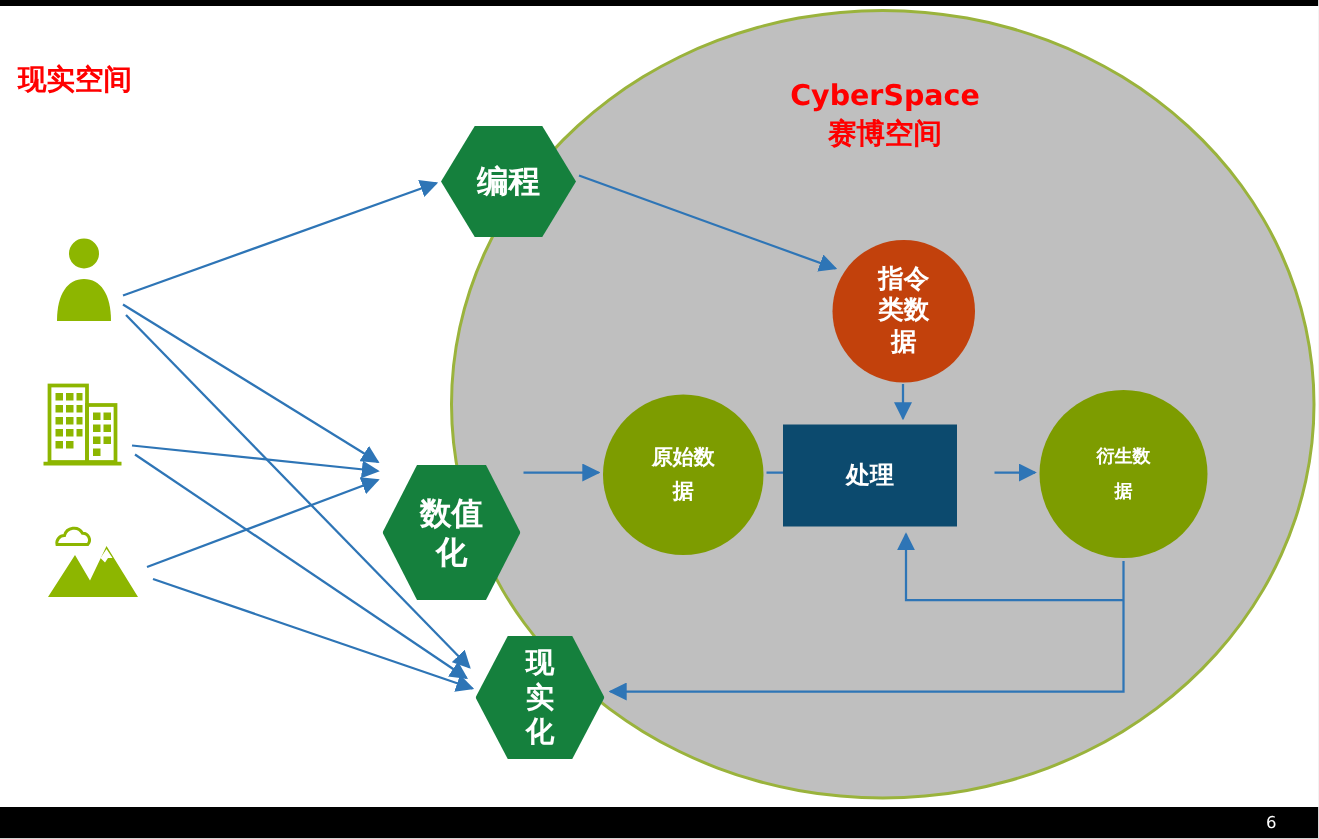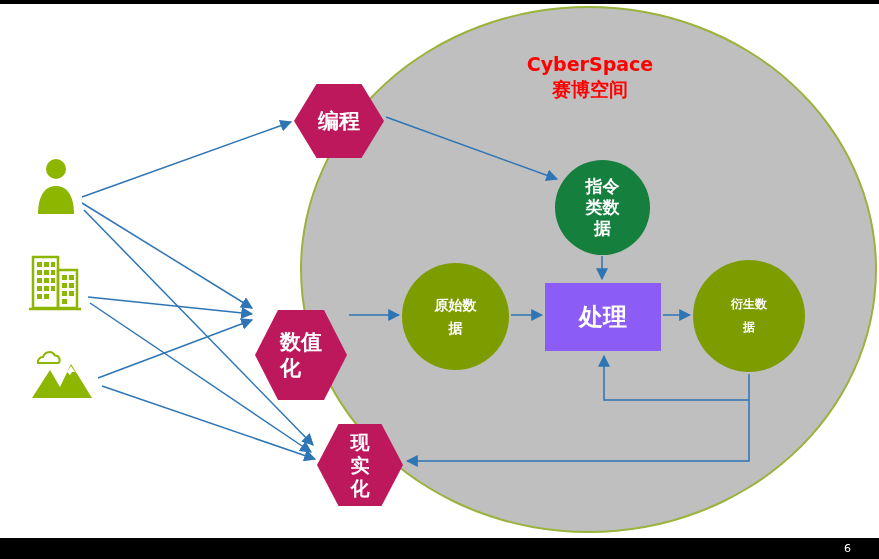--- a/index.html
+++ b/index.html
@@ -14,55 +14,56 @@
   .page-num { position:absolute; right:28px; bottom:4px; color:#fff; font-size:11px; z-index:7; }
 
   .real-label { position:absolute; left:12px; top:40px; color:#FF0000; font-weight:bold; font-size:19px; z-index:3; }
 
   .cyber-circle { position:absolute; left:300px; top:6px; width:577px; height:527px;
     border-radius:50%; background:#BFBFBF; border:2px solid #9AB33C; z-index:1; }
 
   .cyber-title { position:absolute; left:455px; top:52px; width:270px; text-align:center;
     color:#FF0000; font-weight:bold; font-size:19px; line-height:25px; white-space:pre-line; z-index:3; }
 
-  .hex { position:absolute; background:#be185d;
+  .hex { position:absolute; background:#15803d;
     clip-path:polygon(0 50%, 25% 0, 75% 0, 100% 50%, 75% 100%, 25% 100%);
     display:flex; align-items:center; justify-content:center;
-    color:#fff; font-weight:bold; text-align:left; white-space:pre-line; z-index:3; }
+    color:#fff; font-weight:bold; text-align:center; white-space:pre-line; z-index:3; }
   #hex-programming { left:294px; top:84px; width:90px; height:74px; font-size:21px; line-height:24px; }
   #hex-digitization { left:255px; top:270px; width:92px; height:90px; font-size:21px; line-height:26px;margin-top:40px; }
   #hex-realization  { left:317px; top:424px; width:86px; height:82px; font-size:19px; line-height:23px; }
 
   .node-circle { position:absolute; border-radius:50%;
     display:flex; align-items:center; justify-content:center;
     color:#fff; font-weight:bold; text-align:center; white-space:pre-line; z-index:3; }
-  #node-instruction { left:555px; top:160px; width:95px; height:95px; background:#15803d; font-size:17px; line-height:21px; }
+  #node-instruction { left:555px; top:160px; width:95px; height:95px; background:#c2410c; font-size:17px; line-height:21px; }
   #node-raw     { left:402px; top:263px; width:107px; height:107px; background:#7D9C00; font-size:14px; line-height:23px; }
   #node-derived { left:693px; top:260px; width:112px; height:112px; background:#7D9C00; font-size:12px; line-height:23px; }
 
-  #node-process { position:absolute; left:545px; top:283px; width:116px; height:68px; background:#8b5cf6;
+  #node-process { position:absolute; left:522px; top:283px; width:116px; height:68px; background:#0c4a6e;
     display:flex; align-items:center; justify-content:center;
-    color:#fff; font-weight:bold; font-size:24px; z-index:3; }
+    color:#fff; font-weight:bold; font-size:16px; z-index:3; }
 
   .icon-wrap { position:absolute; z-index:3; }
   #icon-person   { left:36px; top:158px; width:40px; height:56px; }
   #icon-building { left:28px; top:254px; width:54px; height:58px; }
   #icon-mountain { left:30px; top:350px; width:64px; height:50px; }
 
   .arrows { position:absolute; left:0; top:0; width:879px; height:559px; z-index:2; pointer-events:none; }
 </style>
 </head>
 <body>
 
 <div class="stage">
 
   <div class="bar top"></div>
   <div class="bar bottom"></div>
   <div class="page-num">6</div>
 
+  <div class="real-label">现实空间</div>
 
   <div class="cyber-circle"></div>
   <div class="cyber-title">CyberSpace
 赛博空间</div>
 
   <svg class="arrows" viewBox="0 0 879 559">
     <defs>
       <marker id="arr" viewBox="0 0 10 10" refX="9" refY="5" markerWidth="8" markerHeight="8" orient="auto-start-reverse">
         <path d="M0,0 L10,5 L0,10 z" fill="#2E75B6"></path>
       </marker>

